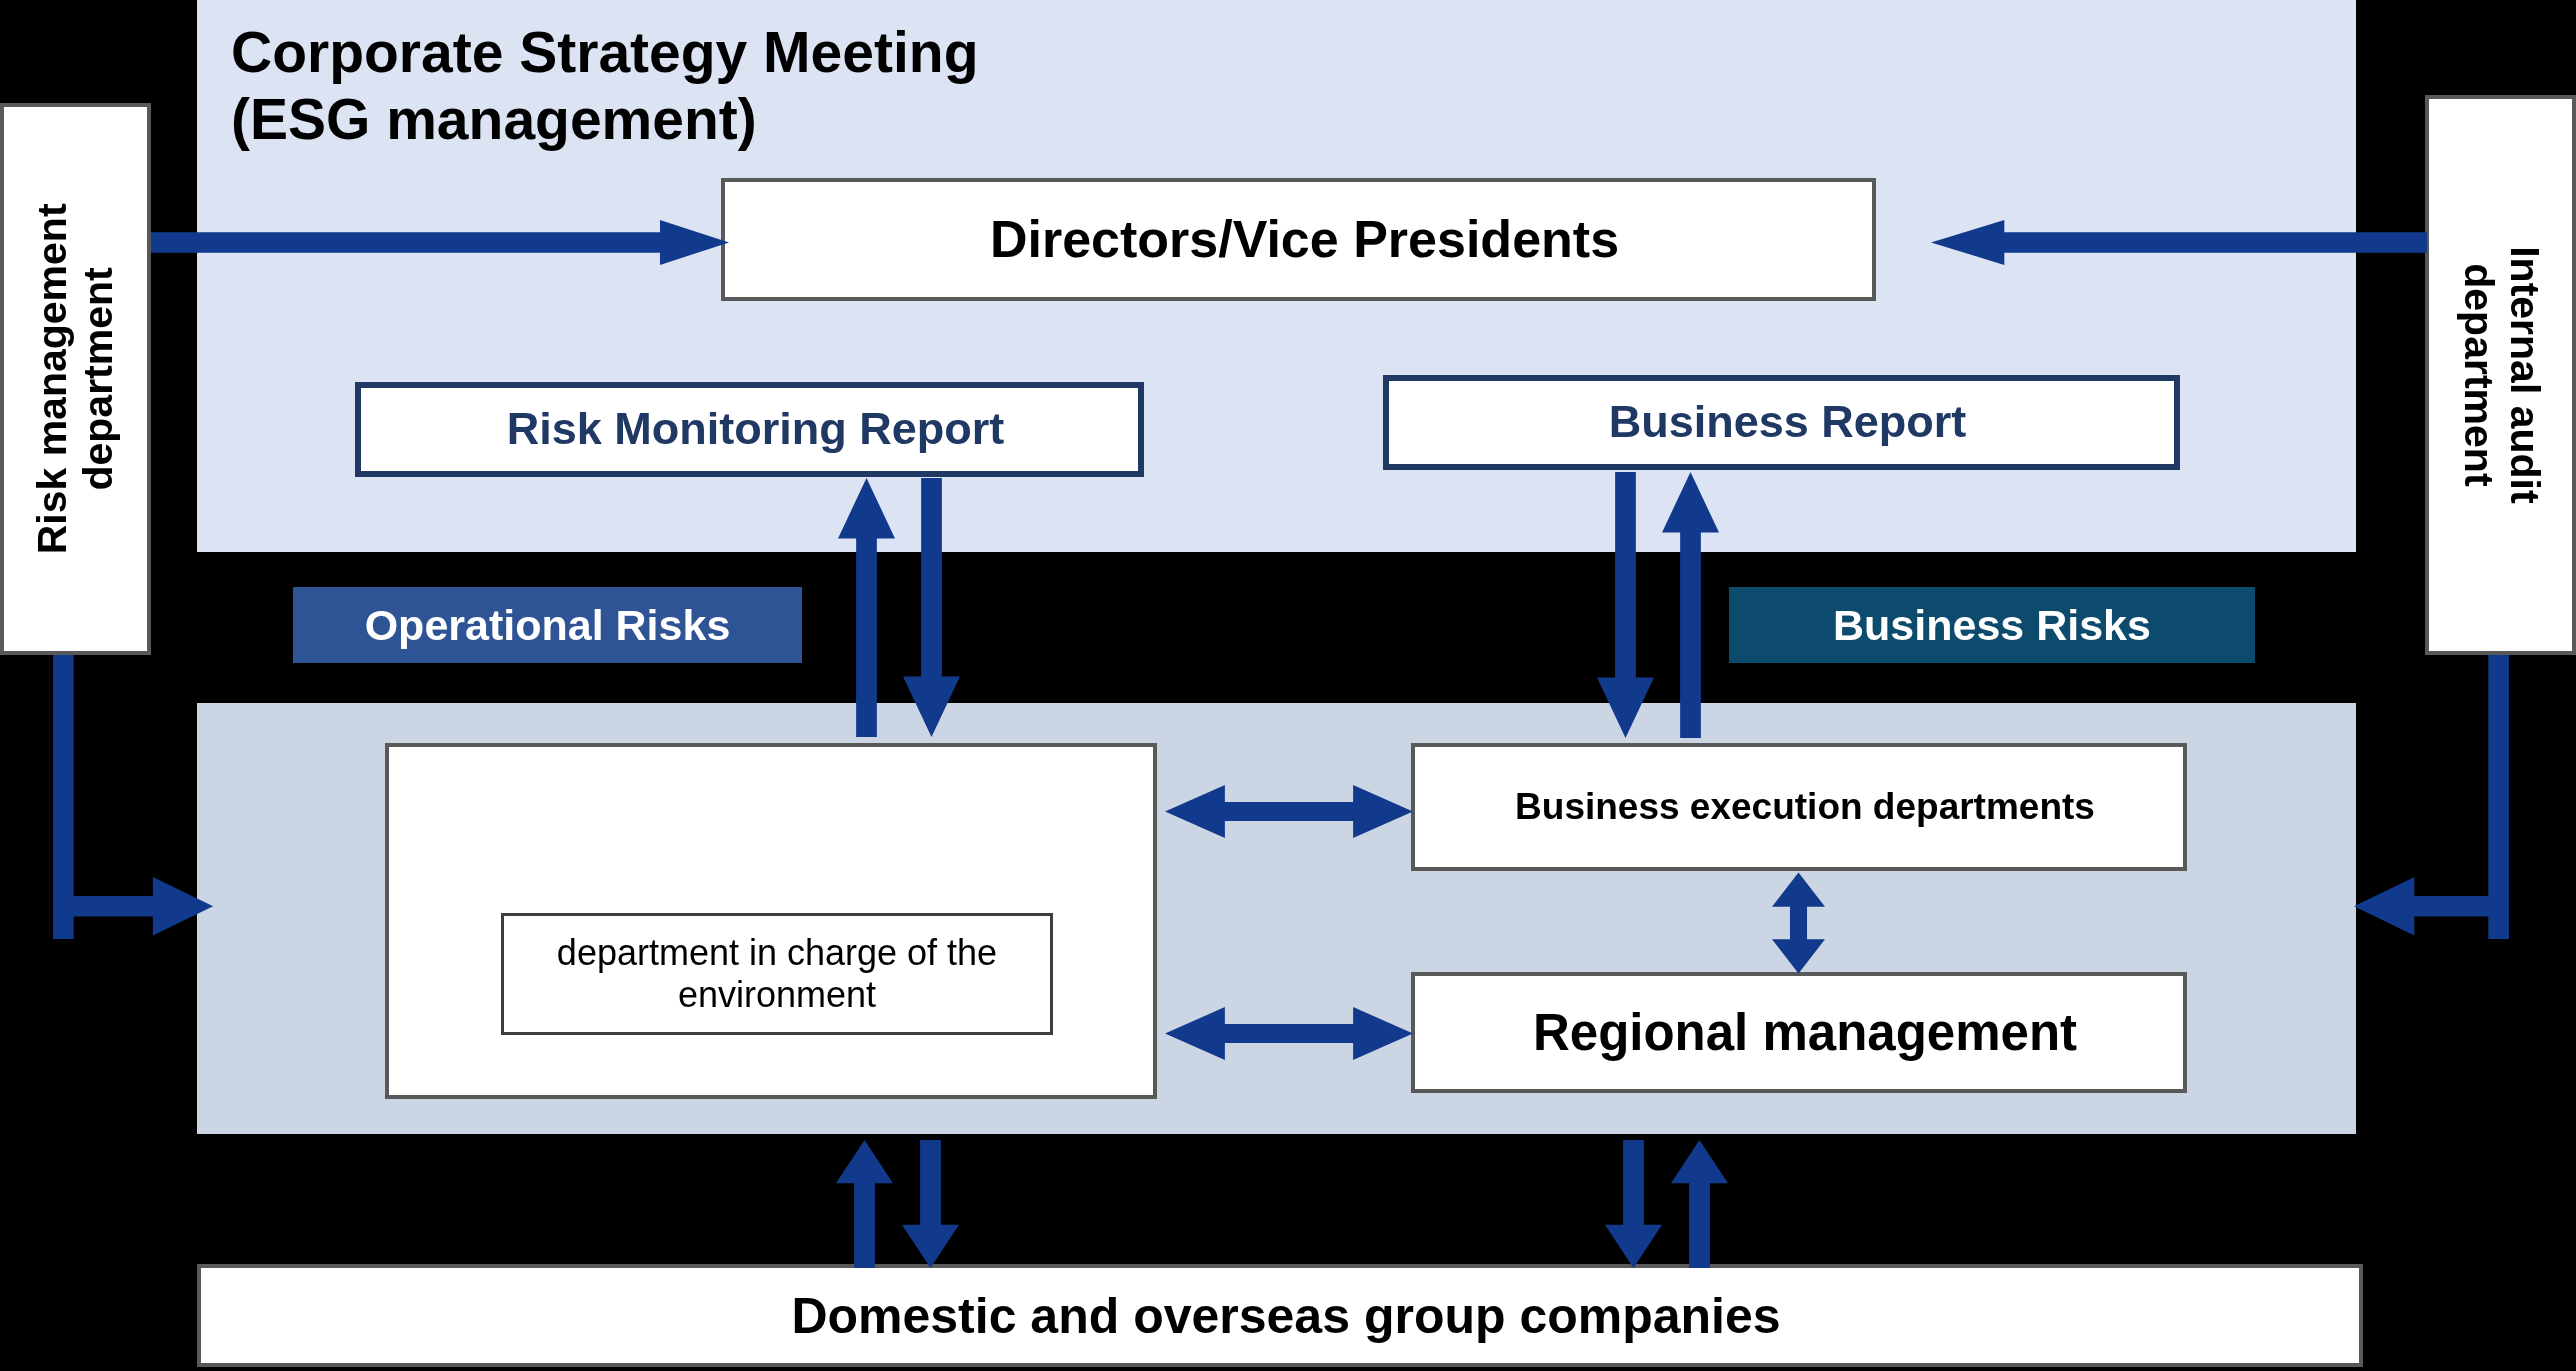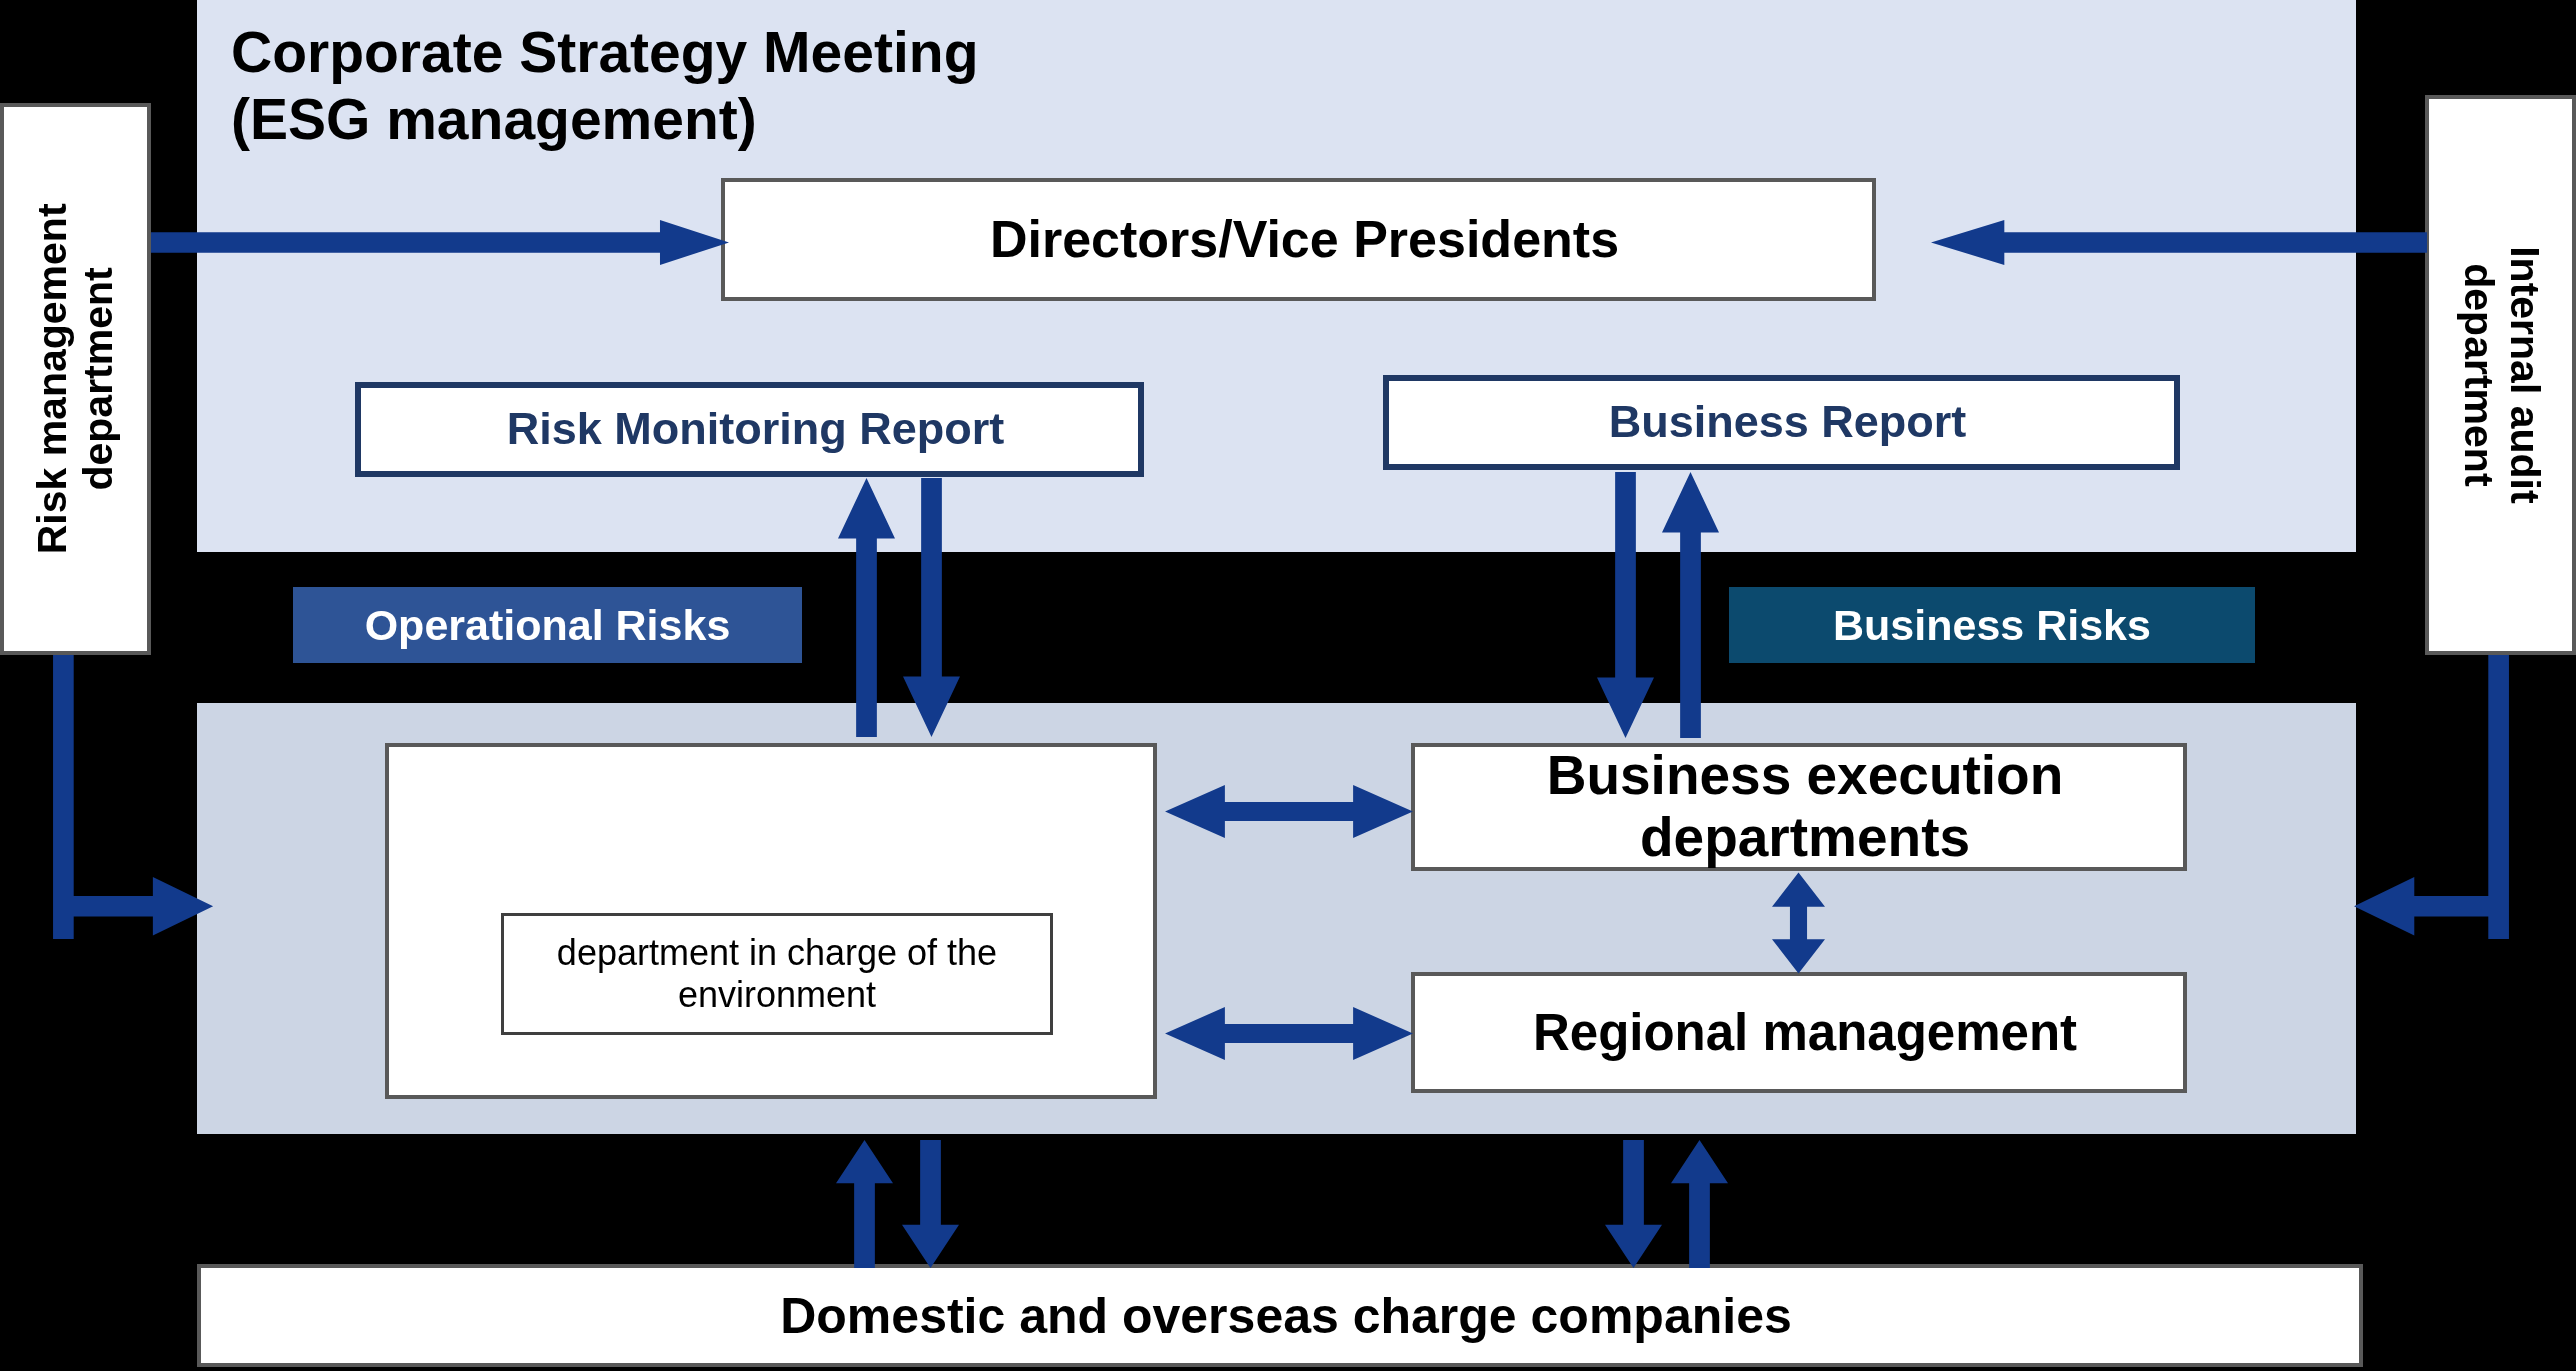--- a/index.html
+++ b/index.html
@@ -111,21 +111,21 @@
     font-size: 36px;
     font-weight: normal;
     line-height: 1.18;
     color: #000000;
   }
   #business-exec-box {
     left: 1411px;
     top: 743px;
     width: 776px;
     height: 128px;
-    font-size: 55px;
+    font-size: 37px;
   }
   #regional-mgmt-box {
     left: 1411px;
     top: 972px;
     width: 776px;
     height: 121px;
     font-size: 51px;
   }
   #group-companies-box {
     left: 197px;
@@ -237,21 +237,21 @@
   <div class="box box-gray" id="special-func-box">
     <div id="env-dept-box">department in charge
 of the environment</div>
   </div>
 
   <div class="box box-gray" id="business-exec-box">Business execution
 departments</div>
 
   <div class="box box-gray" id="regional-mgmt-box">Regional management</div>
 
-  <div class="box box-gray" id="group-companies-box">Domestic and overseas charge companies</div>
+  <div class="box box-gray" id="group-companies-box">Domestic and overseas group companies</div>
 
   <div class="arrow" style="left:151px; top:220px;">
     <svg width="578" height="45" viewBox="0 0 670 52">
       <polygon points="0,14 590,14 590,0 670,26 590,52 590,38 0,38" fill="#123a8c"></polygon>
     </svg>
   </div>
 
   <div class="arrow" style="left:1931px; top:220px;">
     <svg width="496" height="45" viewBox="0 0 575 52">
       <polygon points="575,14 85,14 85,0 0,26 85,52 85,38 575,38" fill="#123a8c"></polygon>

